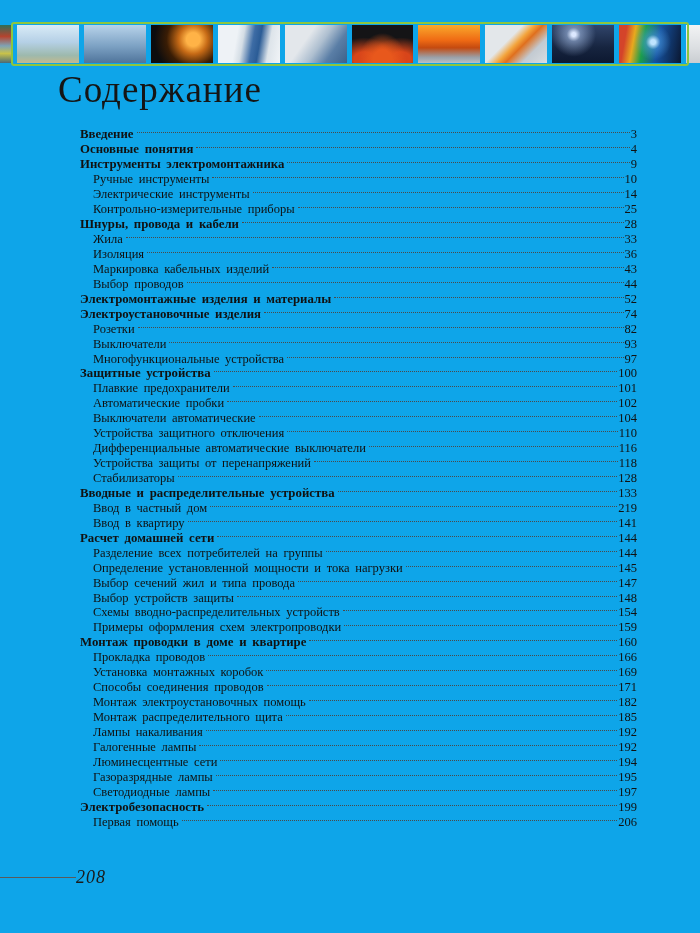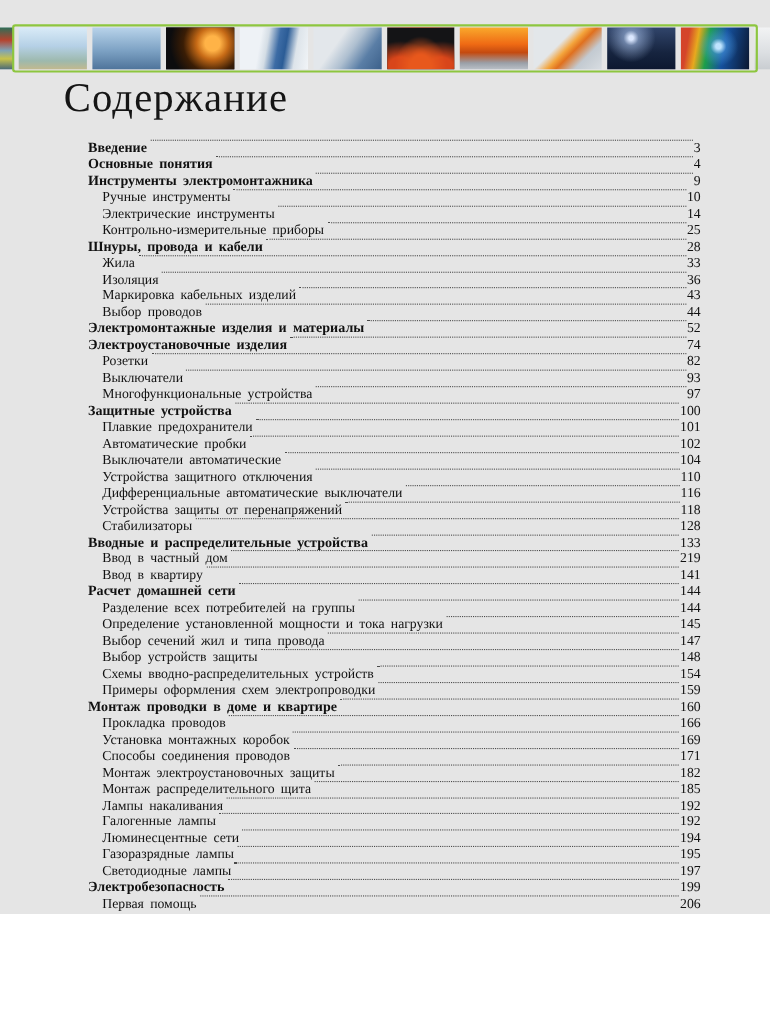--- a/index.html
+++ b/index.html
@@ -1,17 +1,17 @@
 <!DOCTYPE html>
 <html><head>
 <meta charset="utf-8">
 <style>
   html,body{margin:0;padding:0;background:#ffffff;}
   .page{
-    position:relative;width:700px;height:831px;background:#e5e5e5;overflow:hidden;
+    position:relative;width:700px;height:933px;background:#0ea5e9;overflow:hidden;
     font-family:"Liberation Serif","DejaVu Serif",serif;color:#111;
   }
 
   
   .photo-strip{position:absolute;top:22px;left:0;right:0;height:44px;}
   .strip-tiles{position:absolute;left:0;right:0;top:3px;bottom:3px;display:flex;gap:5px;}
   .tile{flex:1 1 0;min-width:0;}
   .tile.partial-left{flex:0 0 12px;}
   .tile.partial-right{flex:0 0 14px;}
   .strip-frame{position:absolute;top:0;bottom:0;left:11px;right:11px;
@@ -29,21 +29,21 @@
   .ph-lightning-storm{background:radial-gradient(circle at 35% 25%,#dce8ff 0 4%,rgba(170,195,235,.55) 14%,rgba(40,60,100,0) 45%),linear-gradient(180deg,#31456b 0%,#16243f 60%,#0d1830 100%);}
   .ph-colorful-wires-arc{background:radial-gradient(circle at 55% 45%,#bfe4ff 0 6%,rgba(80,160,230,.5) 18%,rgba(10,20,40,0) 45%),linear-gradient(100deg,#d4442a 0 12%,#e8a91e 25%,#1b9e4b 40%,#15519e 62%,#0b1730 100%);}
   .ph-white-device{background:linear-gradient(180deg,#f2f3f4 0%,#dcdfe2 60%,#c9cdd1 100%);}
 
   
   .title{position:absolute;top:68px;left:58px;margin:0;font-size:37px;font-weight:400;
     letter-spacing:1px;color:#151515;}
 
   
   .toc{position:absolute;top:127px;left:80px;right:63px;}
-  .toc-row{display:flex;align-items:flex-start;height:14.95px;font-size:12.5px;
+  .toc-row{display:flex;align-items:center;height:14.95px;font-size:12.5px;
     line-height:14px;white-space:nowrap;font-family:Liberation Serif, serif;}
   .toc-row.lvl1 .lbl{font-weight:bold;font-size:12.8px;}
   .toc-row.lvl2{padding-left:13px;}
   .toc-row .lbl{word-spacing:2.5px;flex:0 0 auto;}
   .toc-row .dots{flex:1 1 auto;border-bottom:1.4px dotted #4a4a4a;margin:0 1px 3px 3px;min-width:8px;}
   .toc-row .pg{flex:0 0 auto;}
 
   
   .footer{position:absolute;top:867px;left:0;right:14px;display:flex;flex-direction:row;align-items:center;}
   .footer-rule{width:76px;border-top:1.6px solid #5a5a5a;margin-bottom:1px;}
@@ -259,21 +259,21 @@
         <span class="lbl">Установка монтажных коробок</span>
         <span class="dots"></span>
         <span class="pg">169</span>
       </div>
       <div class="toc-row lvl2">
         <span class="lbl">Способы соединения проводов</span>
         <span class="dots"></span>
         <span class="pg">171</span>
       </div>
       <div class="toc-row lvl2">
-        <span class="lbl">Монтаж электроустановочных защиты</span>
+        <span class="lbl">Монтаж электроустановочных помощь</span>
         <span class="dots"></span>
         <span class="pg">182</span>
       </div>
       <div class="toc-row lvl2">
         <span class="lbl">Монтаж распределительного щита</span>
         <span class="dots"></span>
         <span class="pg">185</span>
       </div>
       <div class="toc-row lvl2">
         <span class="lbl">Лампы накаливания</span>

